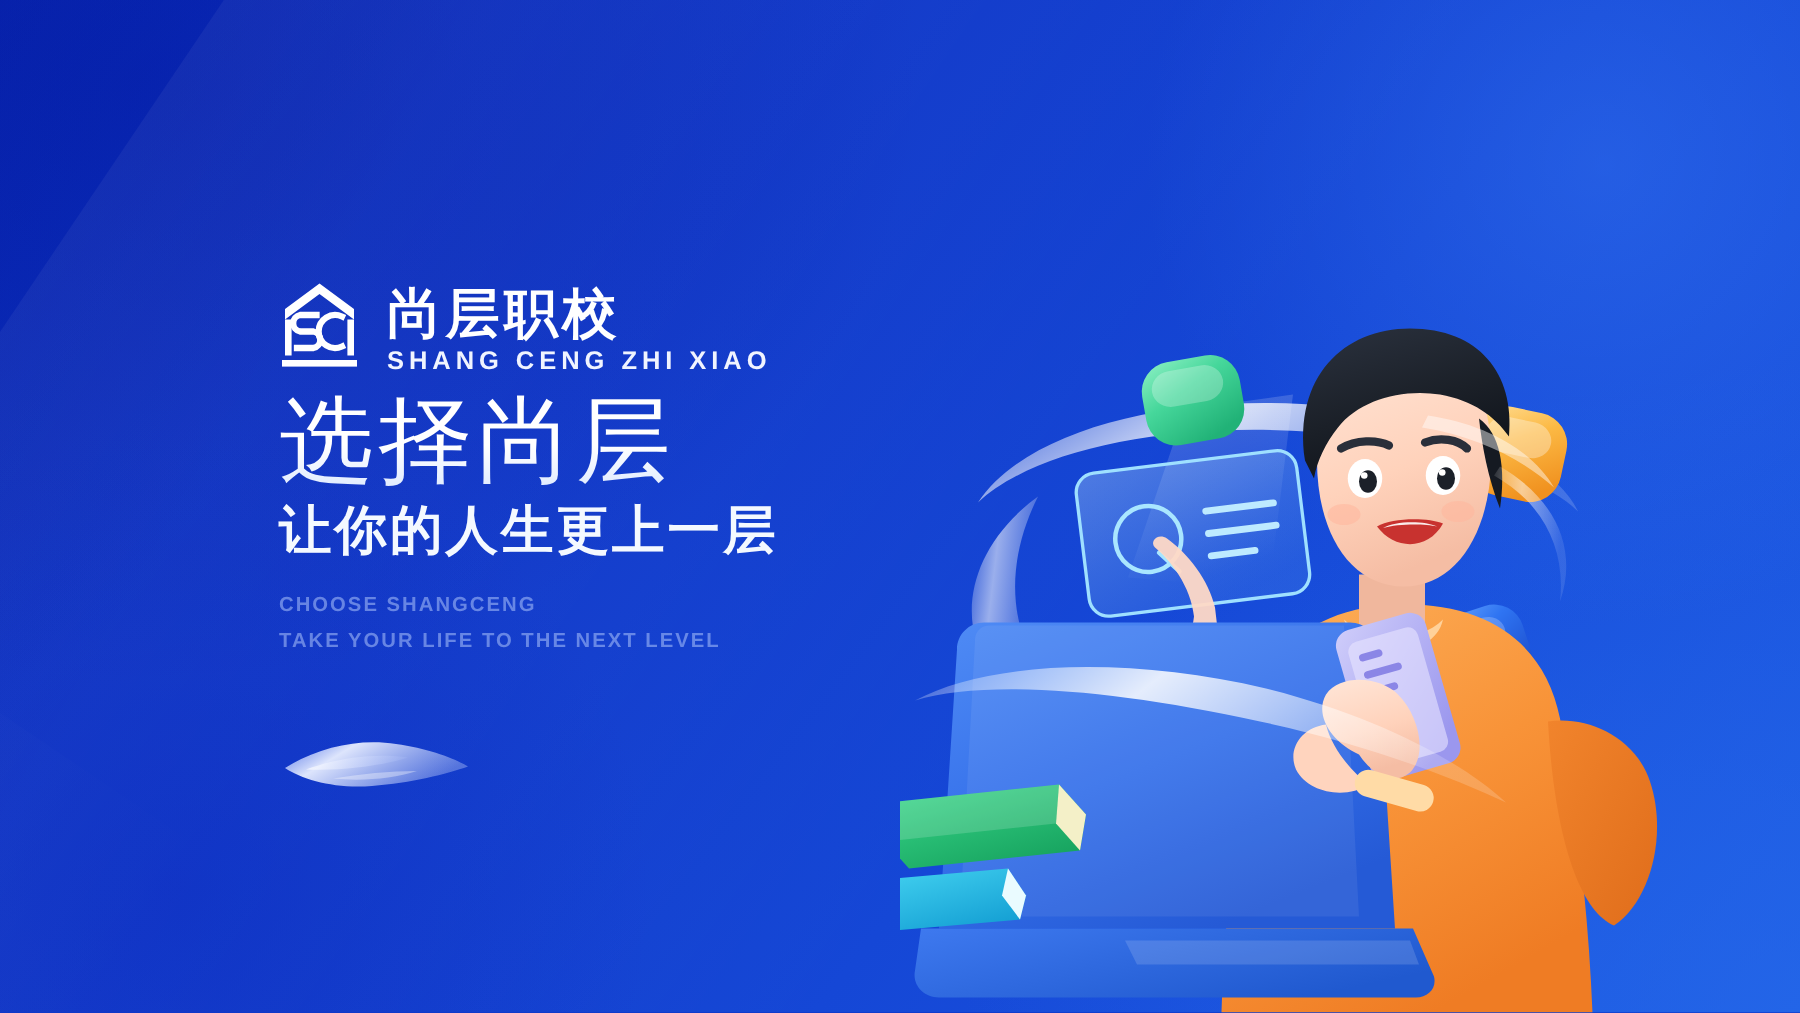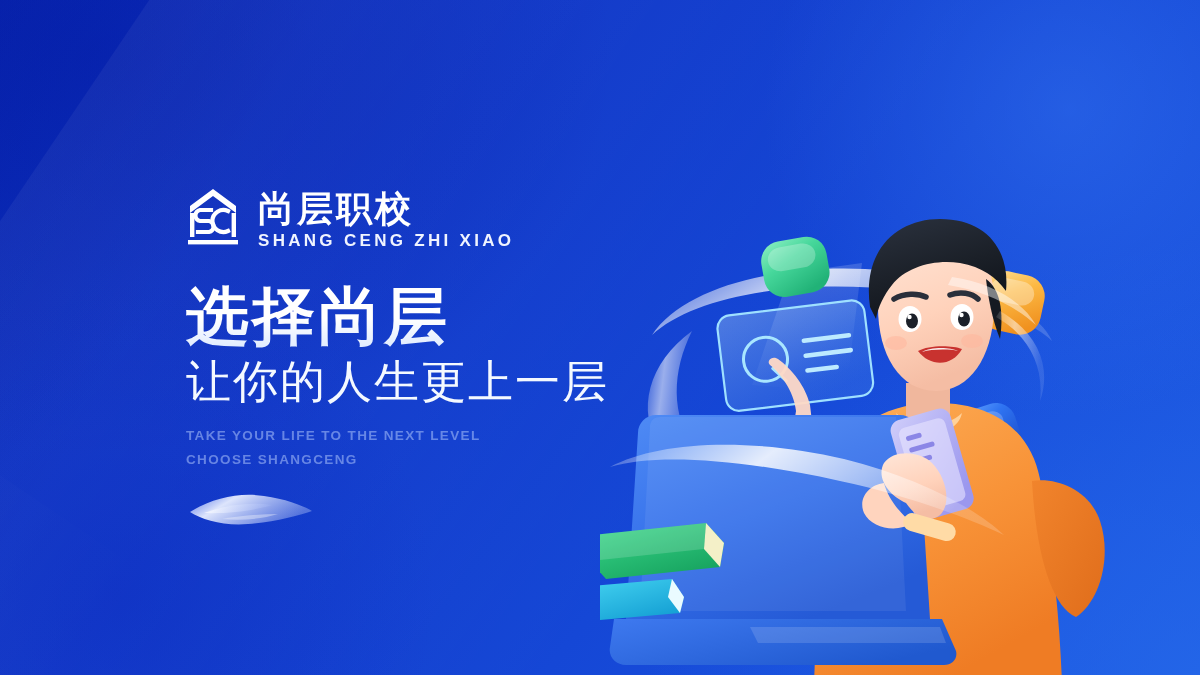--- a/index.html
+++ b/index.html
@@ -59,31 +59,31 @@
     letter-spacing:3px; line-height:1.04; white-space:nowrap;
   }
   .logo-py {
     margin-top:4px;
     font-size:17px; font-weight:700; color:#f0f4ff;
     letter-spacing:3.3px; white-space:nowrap;
   }
 
   
   .headline {
-    margin-top:32px;
-    font-size:63px; font-weight:700;
+    margin-top:10px;
+    font-size:63px; font-weight:400;
     letter-spacing:3px; line-height:1.07;
     background:linear-gradient(180deg,#ffffff 52%, #dce9ff 100%);
     -webkit-background-clip:text; background-clip:text;
     color:transparent; -webkit-text-fill-color:transparent;
     white-space:nowrap;
   }
   .subhead {
     margin-top:6px;
-    font-size:45px; font-weight:400; color:#f4f9ff;
+    font-size:35px; font-weight:700; color:#f4f9ff;
     letter-spacing:2px; line-height:1.1;
     white-space:nowrap;
   }
 
   
   .tagline { margin-top:18px; }
   .tagline div {
     font-size:13.5px; font-weight:700;
     letter-spacing:1.35px;
     color:rgba(185,208,255,.50);
@@ -133,22 +133,22 @@
       <div class="logo-words">
         <div class="logo-cn">尚层职校</div>
         <div class="logo-py">SHANG CENG ZHI XIAO</div>
       </div>
     </div>
 
     <div class="headline">选择尚层</div>
     <div class="subhead">让你的人生更上一层</div>
 
     <div class="tagline">
+      <div>CHOOSE SHANGCENG</div>
       <div>TAKE YOUR LIFE TO THE NEXT LEVEL</div>
-      <div>CHOOSE SHANGCENG</div>
     </div>
 
     <span class="swoosh">
       <svg viewBox="0 0 130 48" width="130" height="48" fill="none">
         <defs>
           <linearGradient id="sw1" x1="0" y1="0" x2="1" y2="0.4">
             <stop offset="0" stop-color="#9fb6ff" stop-opacity=".55"></stop>
             <stop offset="35%" stop-color="#e8eeff" stop-opacity=".95"></stop>
             <stop offset="100%" stop-color="#cfdcff" stop-opacity=".35"></stop>
           </linearGradient>

